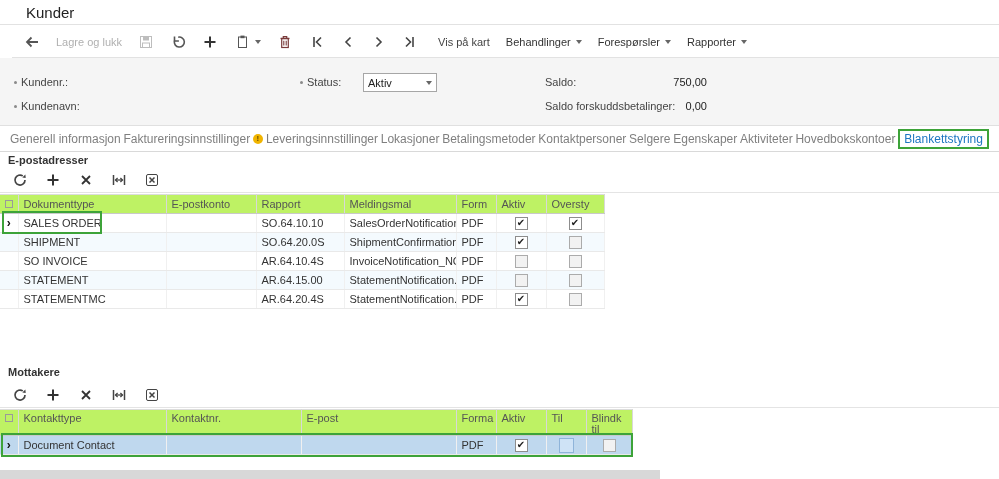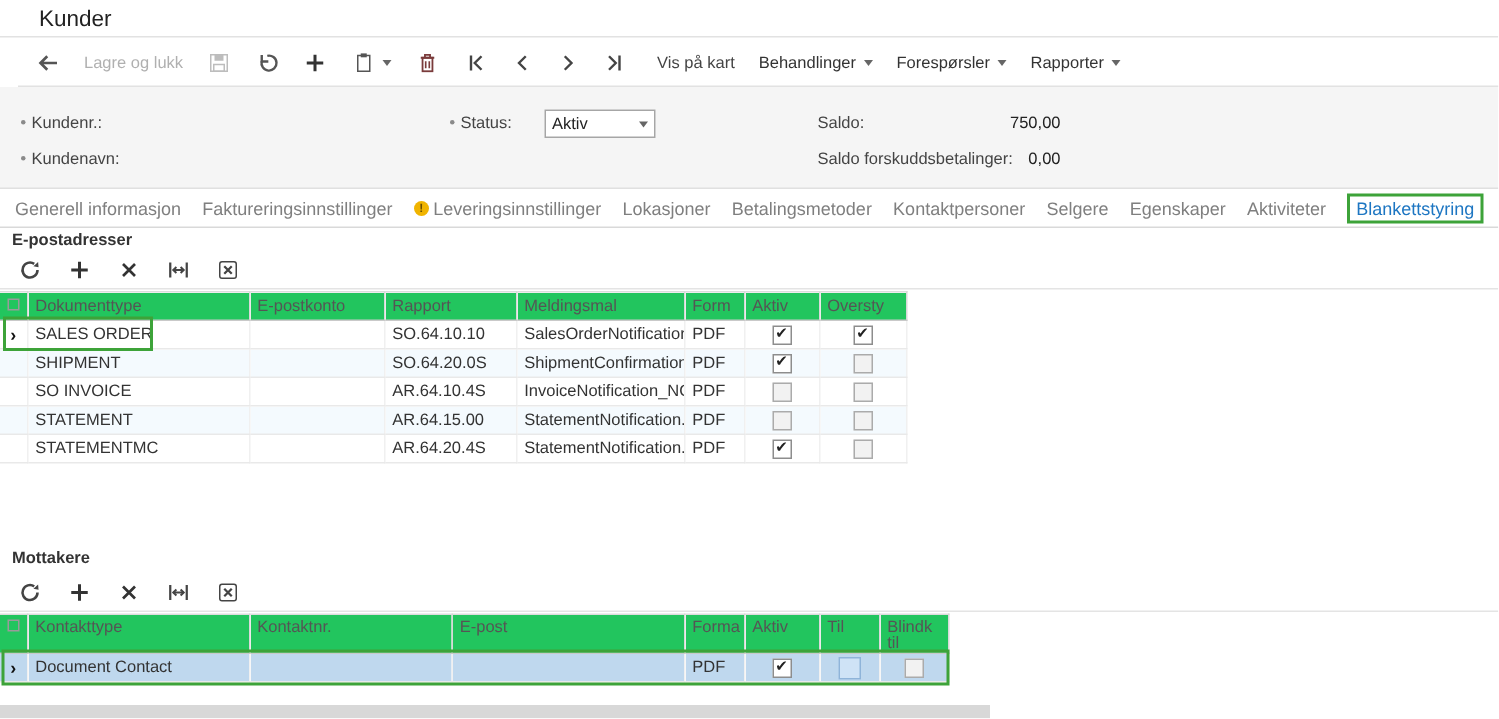--- a/index.html
+++ b/index.html
@@ -46,21 +46,21 @@
   .warn::after{content:"!";}
 
   
   .section-title{position:absolute;left:8px;font-size:11px;font-weight:bold;color:#333;}
   .grid-toolbar{position:absolute;left:0;width:100%;height:25px;display:flex;align-items:center;
     gap:17px;padding-left:12px;box-sizing:border-box;border-bottom:1px solid #e4e4e4;}
   .grid-toolbar .tb-btn{margin:0;}
 
   
   table.grid{position:absolute;left:0;border-collapse:collapse;table-layout:fixed;font-size:11px;background:#fff;}
-  table.grid th{background:#22c55e;border-right:1px solid #d8d8d8;border-bottom:1px solid #c9c9c9;
+  table.grid th{background:#bef264;border-right:1px solid #d8d8d8;border-bottom:1px solid #c9c9c9;
     border-top:1px solid #dcdcdc;height:18px;font-weight:normal;color:#555;text-align:left;
     padding:0 5px;white-space:nowrap;overflow:hidden;}
   table.grid td{border-bottom:1px solid #e9e9e9;border-right:1px solid #f0f0f0;height:18px;
     padding:0 5px;white-space:nowrap;overflow:hidden;color:#333;}
   table.grid tr.alt td{background:#f4fafe;}
   table.grid tr.selected td{background:#bfd8ee;}
   td.gut{padding:0;text-align:center;border-right:1px solid #e0e0e0;}
   .marker{font-weight:bold;font-size:12px;color:#111;line-height:18px;}
   td.ck{text-align:center;}
   .cb{display:inline-block;width:11px;height:11px;border:1px solid #8d8d8d;background:#fff;
@@ -199,20 +199,23 @@
         <span>Kontaktpersoner</span>
       </span>
       <span class="tab">
         <span>Selgere</span>
       </span>
       <span class="tab">
         <span>Egenskaper</span>
       </span>
       <span class="tab">
         <span>Aktiviteter</span>
+      </span>
+      <span class="tab">
+        <span>Hovedbokskontoer</span>
       </span>
       <span class="tab active">
         <span>Blankettstyring</span>
       </span>
     </div>
 
   <div class="section-title" style="top:154px">E-postadresser</div>
   <div class="grid-toolbar" style="top:168px">
     <span class="tb-btn">
       <svg width="16" height="16" viewBox="0 0 16 16">

